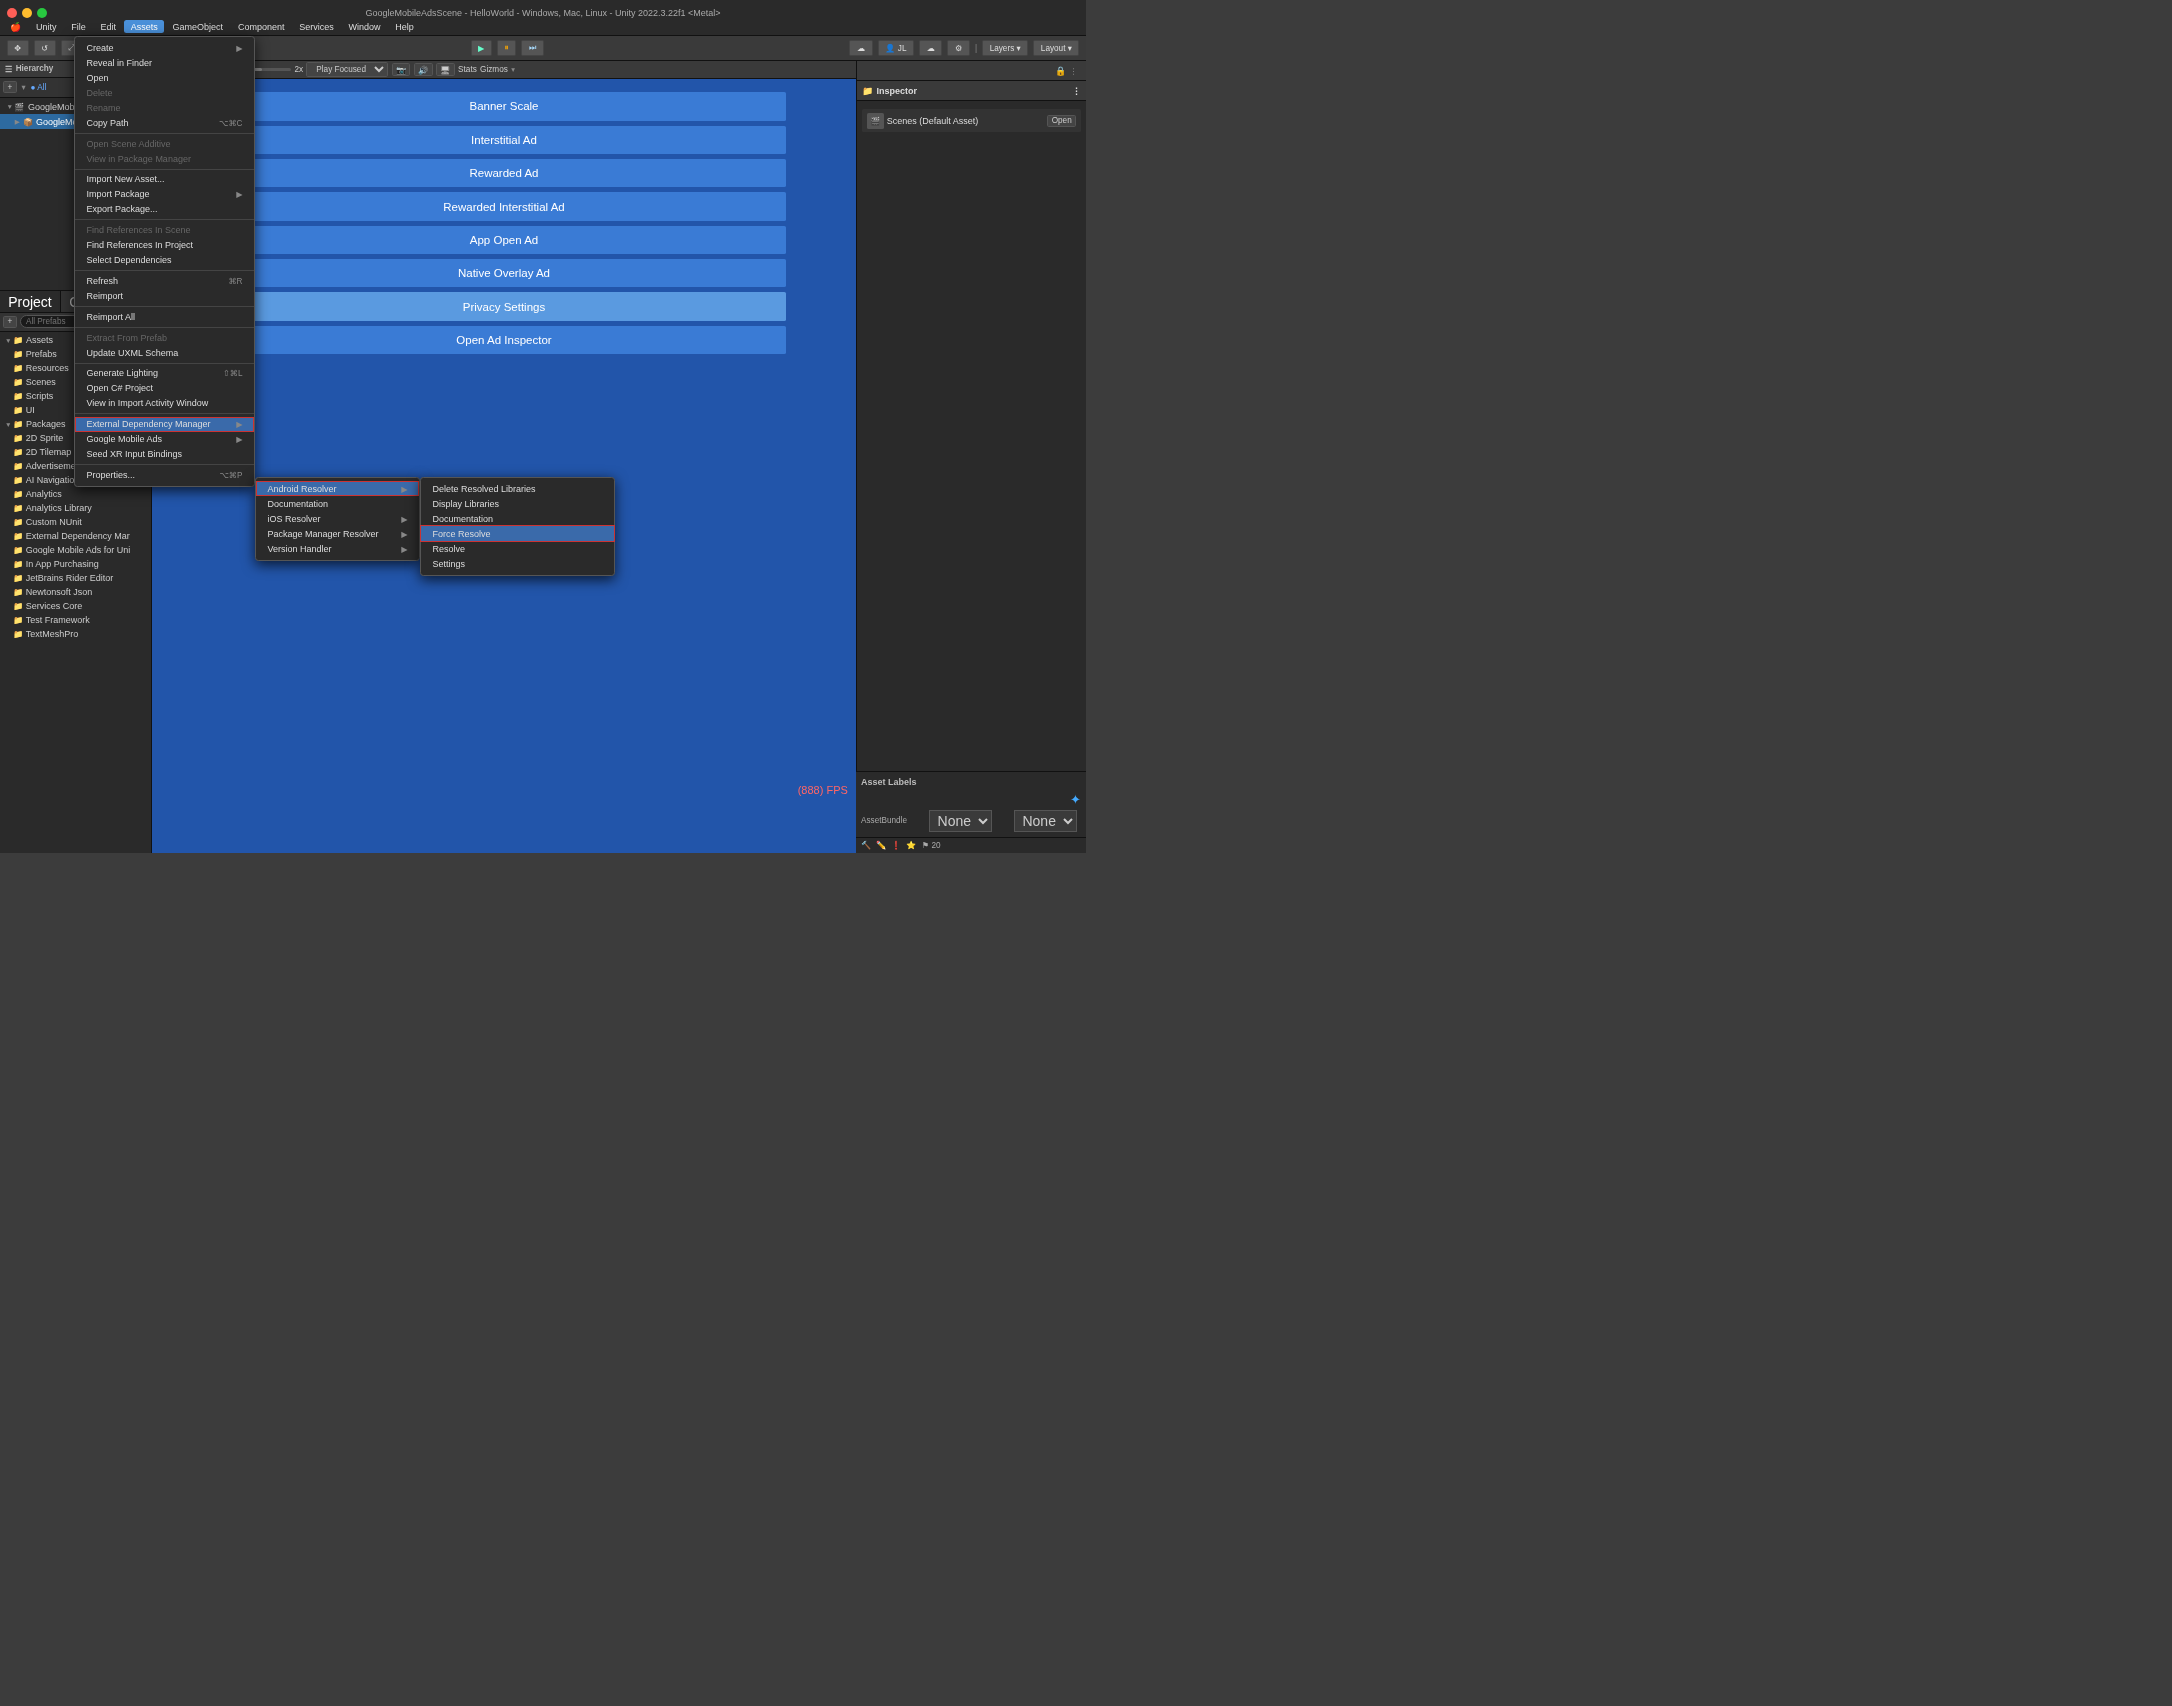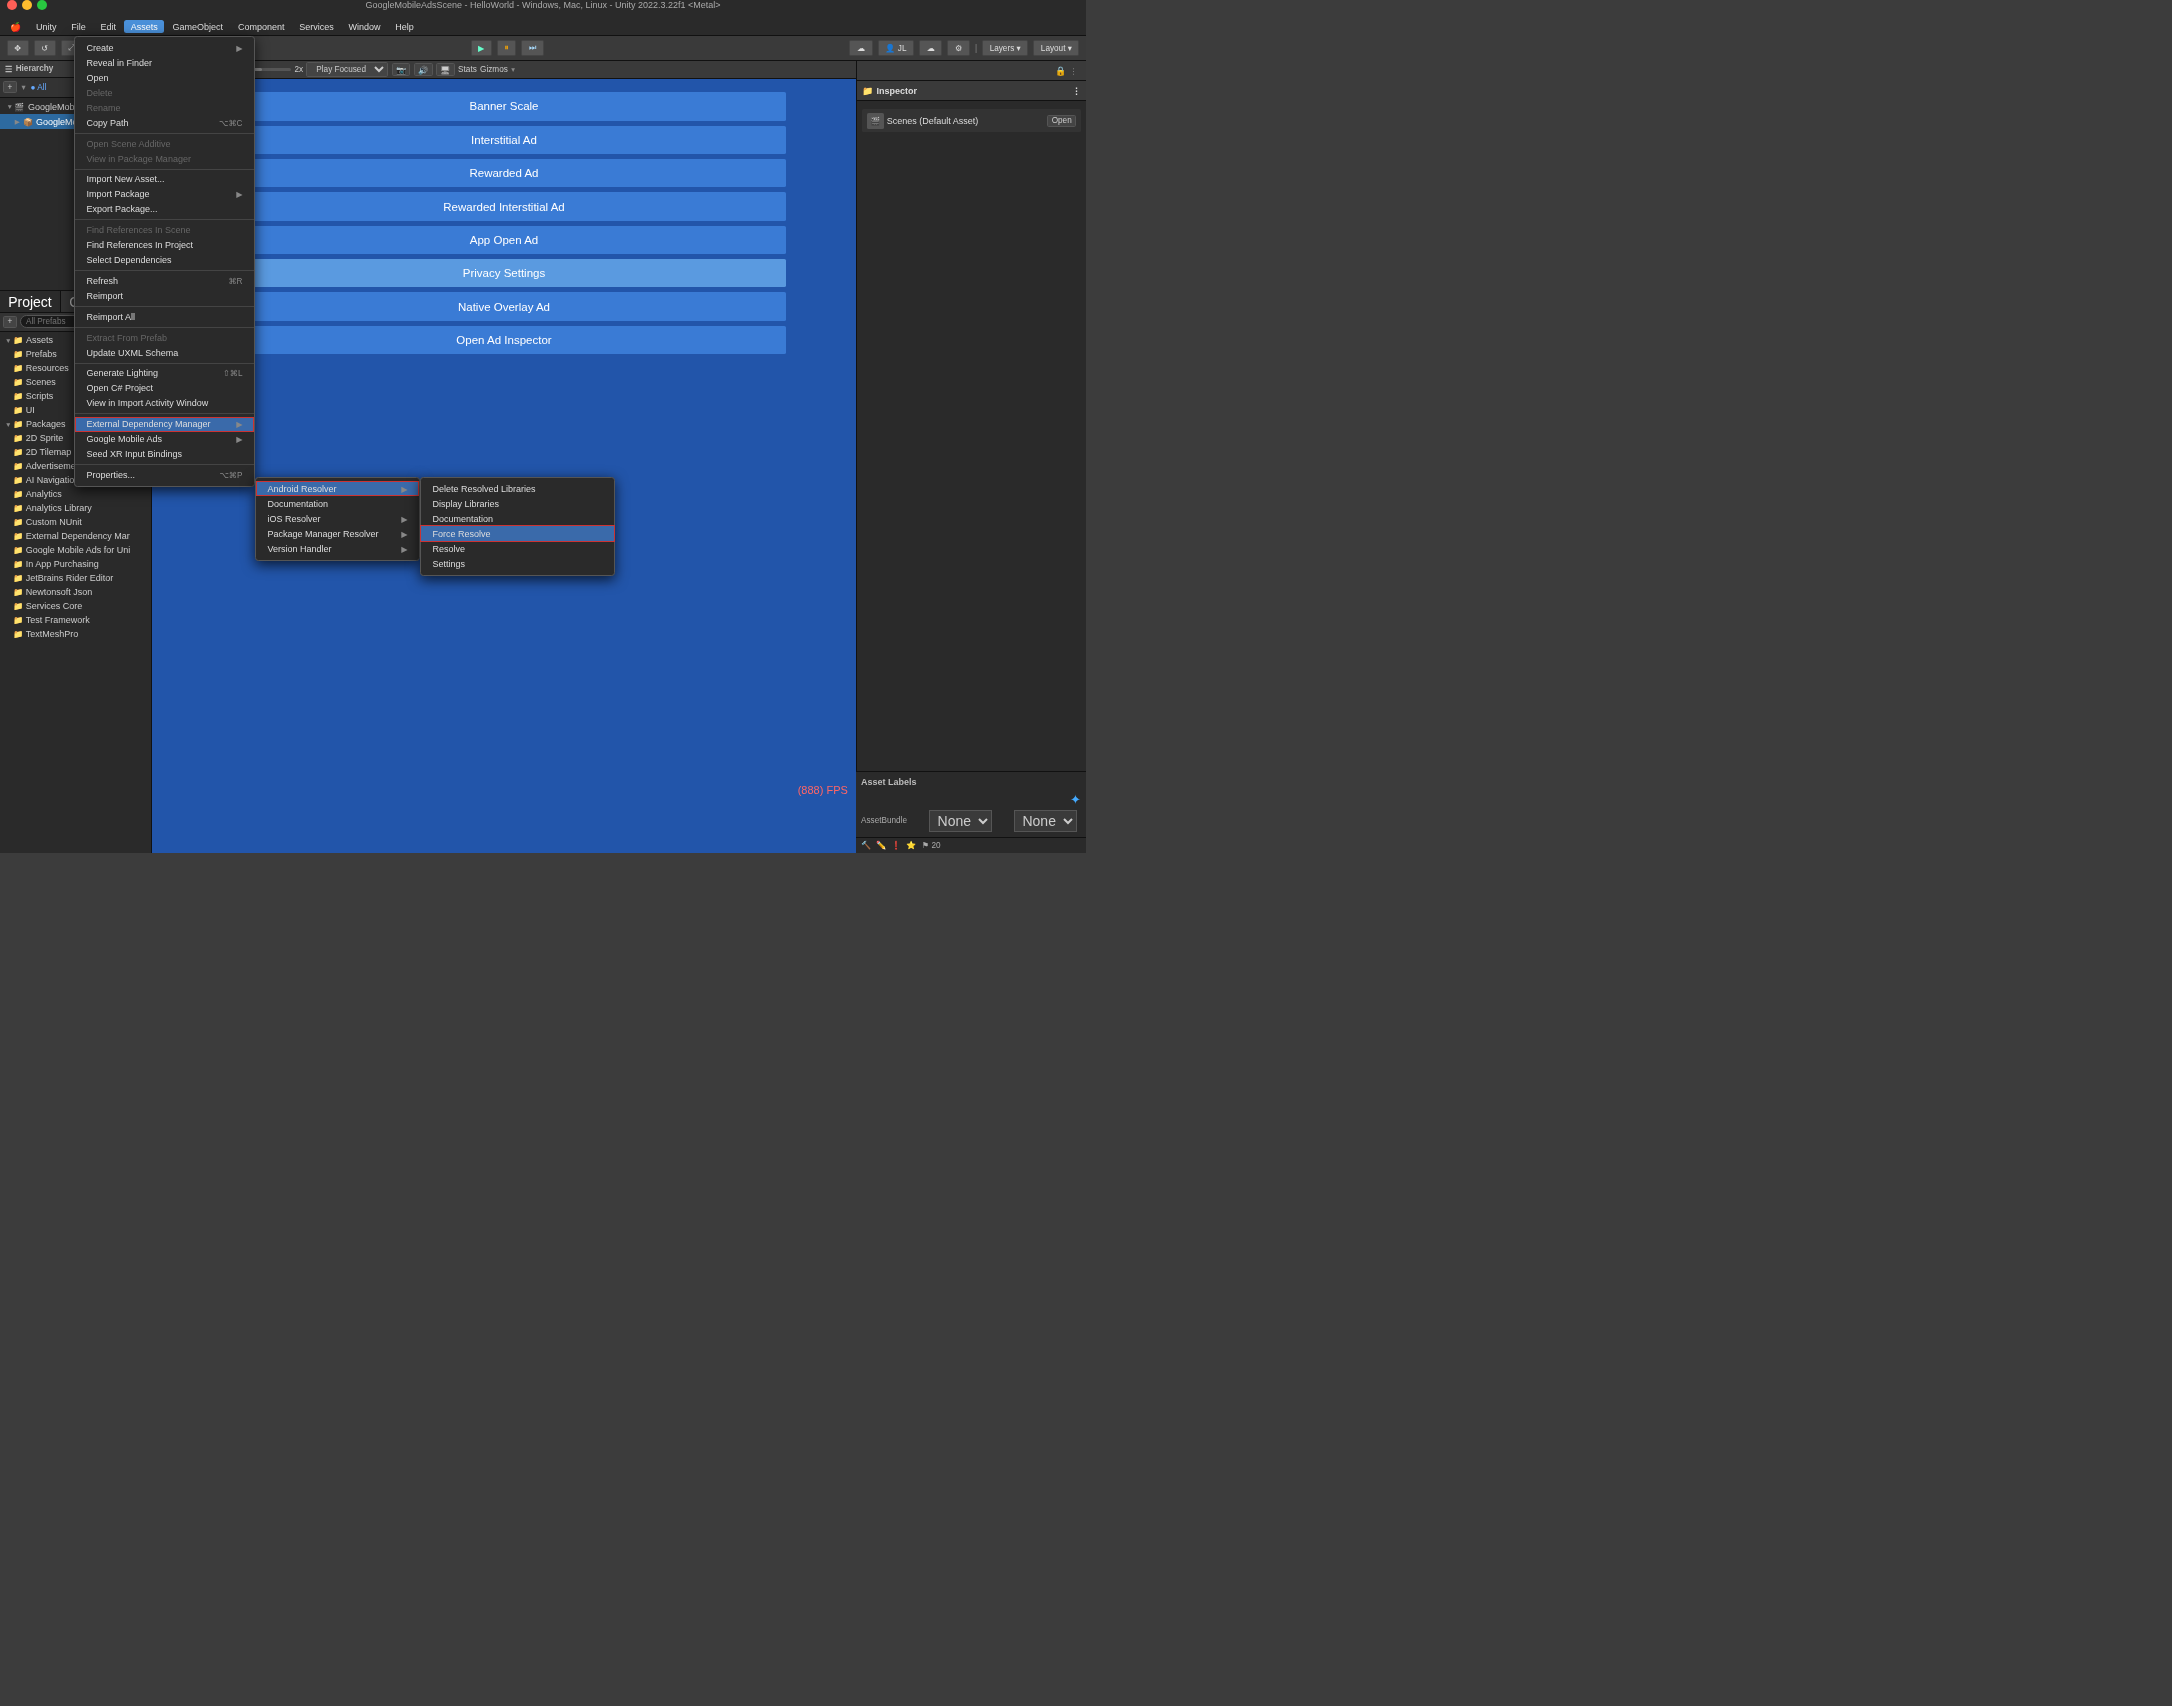--- a/index.html
+++ b/index.html
@@ -12,21 +12,21 @@
       color: #ddd;
       overflow: hidden;
       position: relative;
     }
 
     
     .title-bar {
       height: 18px;
       background: #2a2a2a;
       display: flex;
-      align-items: flex-start;
+      align-items: flex-end;
       padding: 0 6.6px;
       gap: 5px;
       position: relative;
     }
     .traffic-light {
       width: 10px; height: 10px; border-radius: 50%; cursor: pointer;
     }
     .tl-close { background: #ff5f57; }
     .tl-min { background: #febc2e; }
     .tl-max { background: #28c840; }
@@ -675,22 +675,22 @@
       <span style="font-size:7.4px;color:#888">▾</span>
     </div>
 
     <div class="game-view">
       <div style="padding-top:8.2px">
         <div class="game-button">Banner Scale</div>
         <div class="game-button">Interstitial Ad</div>
         <div class="game-button">Rewarded Ad</div>
         <div class="game-button">Rewarded Interstitial Ad</div>
         <div class="game-button">App Open Ad</div>
+        <div class="game-button">Native Overlay Ad</div>
         <div class="game-button selected">Privacy Settings</div>
-        <div class="game-button">Native Overlay Ad</div>
         <div class="game-button">Open Ad Inspector</div>
       </div>
       <div class="fps-label">(888) FPS</div>
     </div>
   </div>
 
   <div class="sidebar-right">
     <div class="layers-header">
       <span style="flex:1"></span>
       <span>🔒</span>

